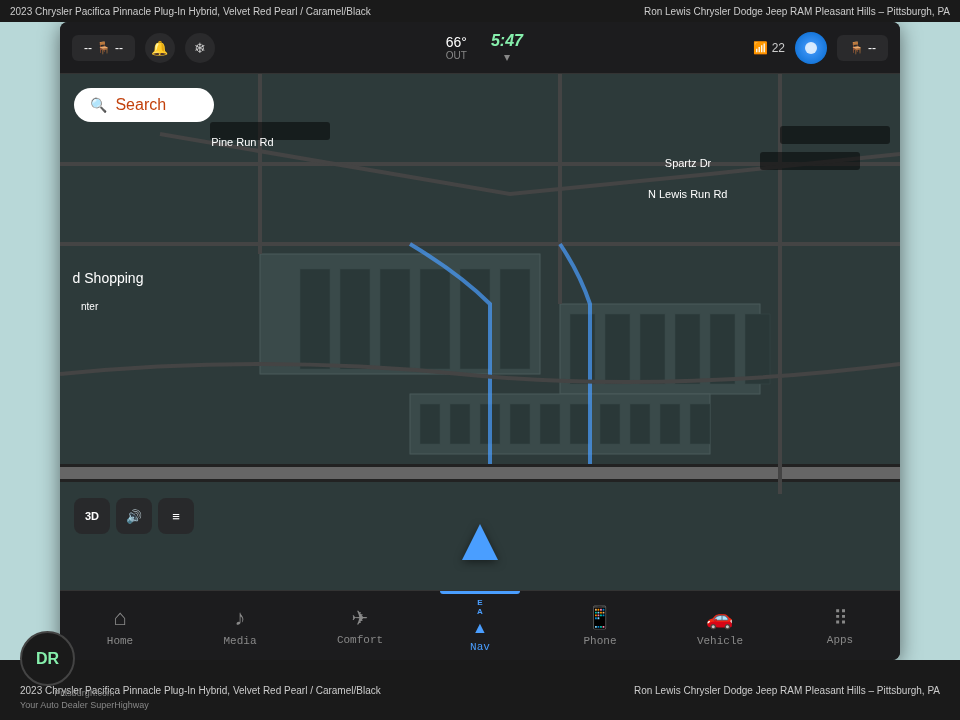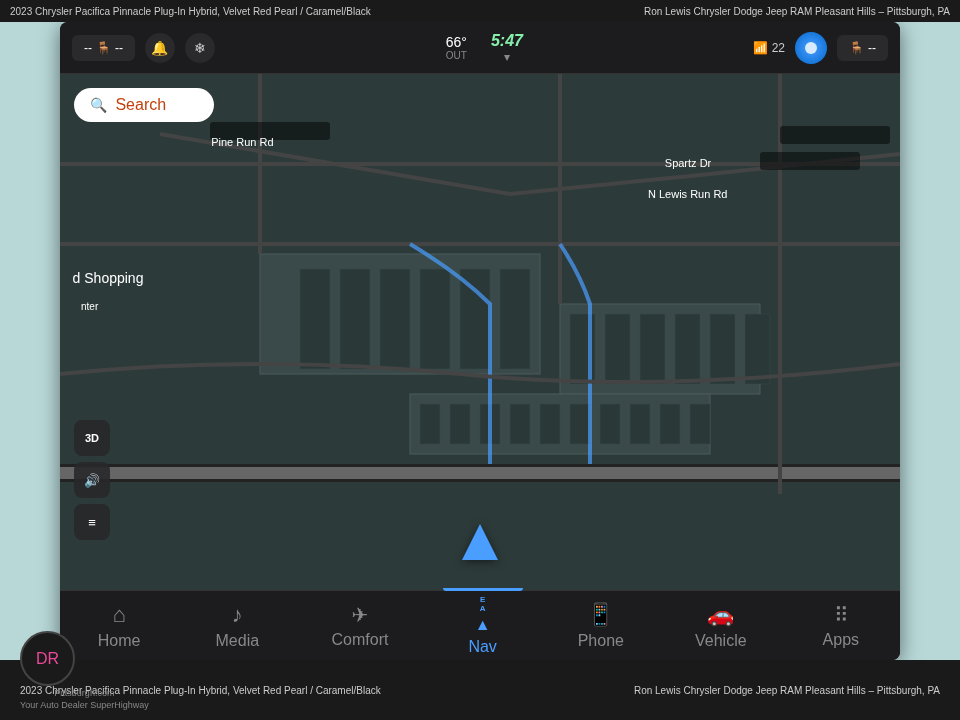--- a/index.html
+++ b/index.html
@@ -178,23 +178,23 @@
       font-size: 11px;
       font-weight: 500;
       white-space: nowrap;
       text-align: center;
     }
 
     
     .map-controls {
       position: absolute;
       left: 14px;
-      bottom: 50px;
-      display: flex;
-      flex-direction: column;
+      bottom: 56px;
+      display: flex;
+      flex-direction: row;
       gap: 6px;
       z-index: 10;
     }
 
     .map-ctrl-btn {
       width: 36px;
       height: 36px;
       background: rgba(40,40,42,0.9);
       border: none;
       border-radius: 8px;
@@ -270,21 +270,22 @@
       color: #888;
       font-size: 22px;
     }
 
     .nav-item.active .nav-icon {
       color: #4a9eff;
     }
 
     .nav-label {
       color: #888;
-      font-size: 16px;
+      font-size: 11px;
+      font-family: Liberation Mono, monospace;
     }
 
     .nav-item.active .nav-label {
       color: #4a9eff;
     }
 
     
     .watermark {
       position: absolute;
       bottom: 10px;
@@ -516,21 +517,21 @@
     <div class="nav-item">
       <span class="nav-icon" style="font-size:20px; letter-spacing:-1px;">⠿</span>
       <span class="nav-label">Apps</span>
     </div>
 
   </div>
 </div>
 
 <div class="watermark">
   <div class="watermark-logo">
-    <span style="color:#ec4899; font-size:16px; font-weight:normal;">DR</span>
+    <span style="color:#86efac; font-size:16px; font-weight:bold;">DR</span>
   </div>
   <div class="watermark-text">Pittsburgh.com</div>
   <div class="watermark-text">Your Auto Dealer SuperHighway</div>
 </div>
 
 <div class="bottom-bar">
   <span>2023 Chrysler Pacifica Pinnacle Plug-In Hybrid,   Velvet Red Pearl / Caramel/Black</span>
   <span>Ron Lewis Chrysler Dodge Jeep RAM Pleasant Hills – Pittsburgh, PA</span>
 </div>
 

